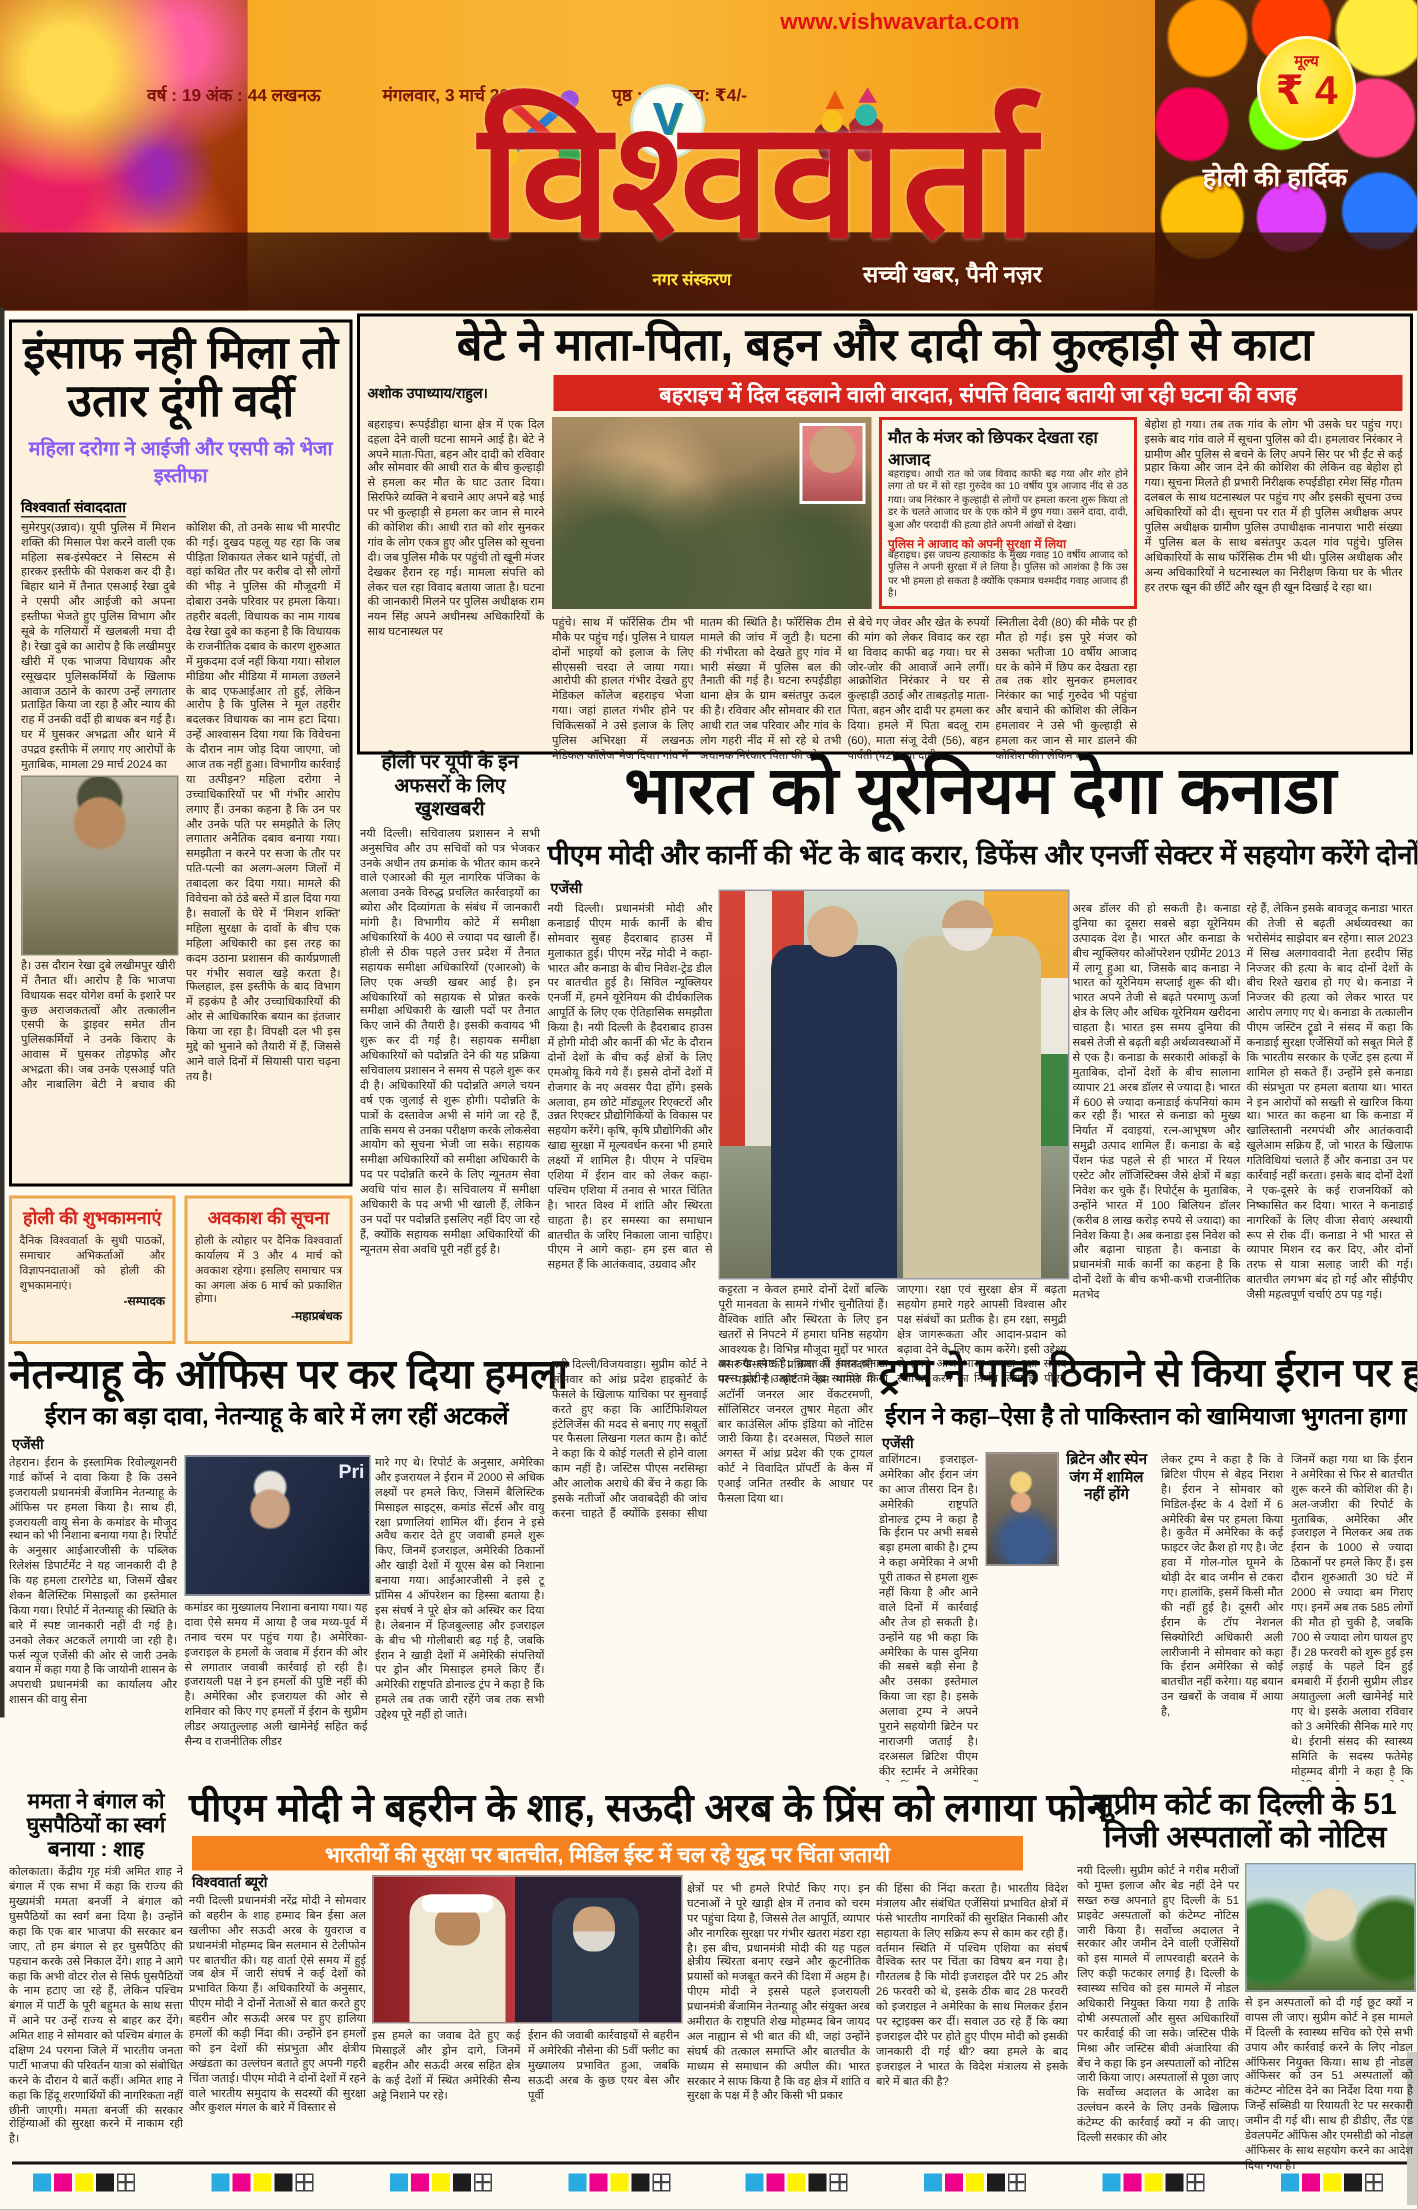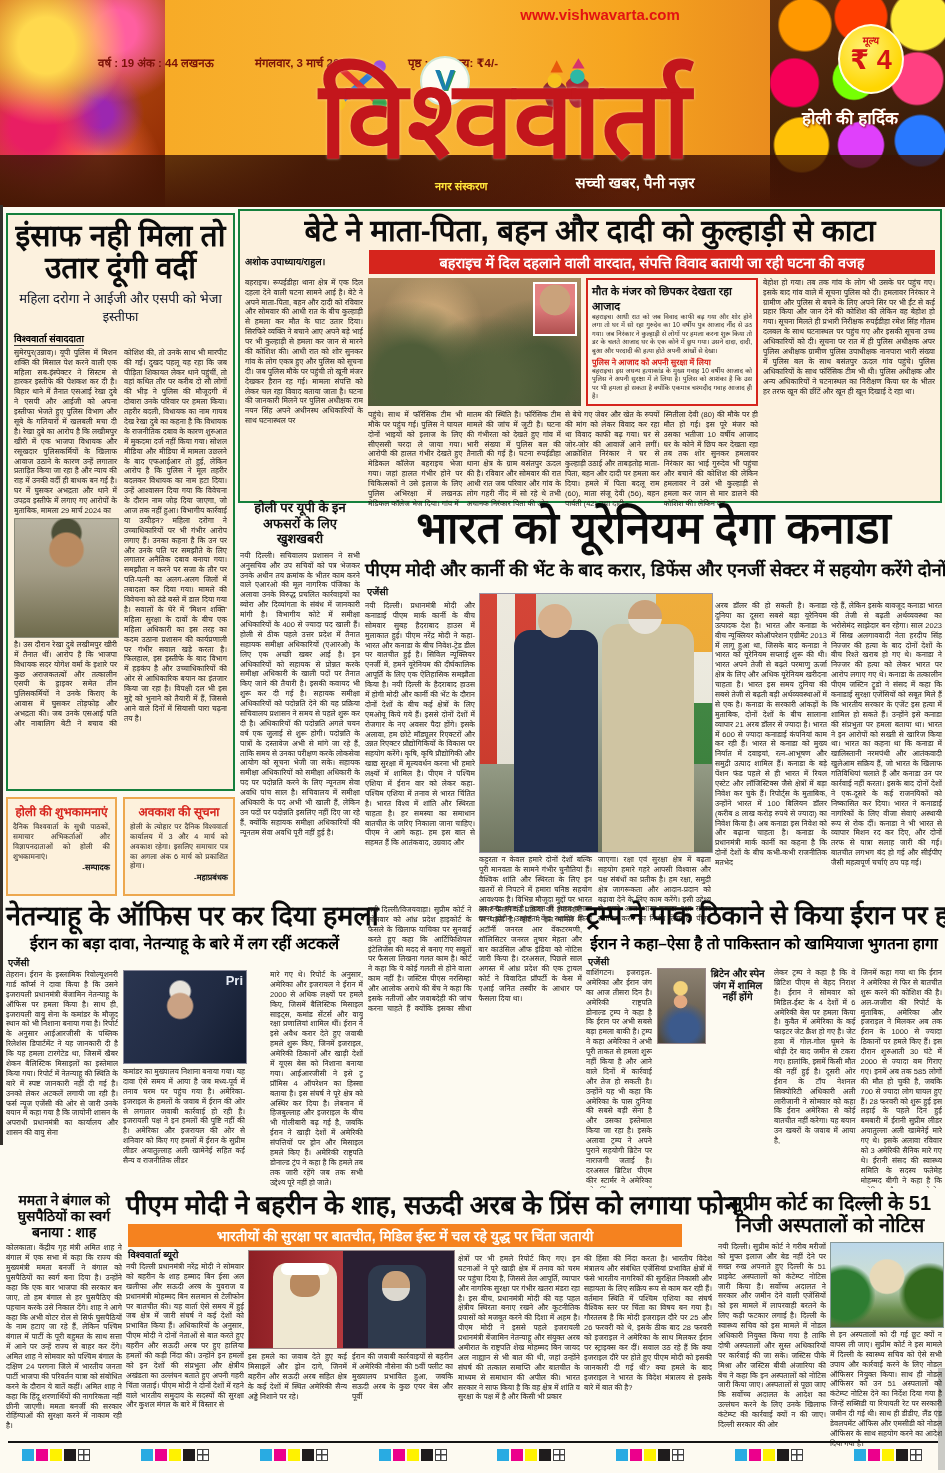--- a/index.html
+++ b/index.html
@@ -50,21 +50,21 @@
   #mh-greet2{left:758px;top:128px;width:184px;text-align:center;color:#ffe93d;font-weight:900;
     font-size:25px;text-shadow:1px 2px 2px #8e1000;}
   #mh-edition{left:435px;top:178px;font-size:11px;font-weight:bold;color:#ffe93d;text-shadow:1px 1px 1px #5c1000;}
   #mh-tagline{left:545px;top:172px;width:180px;text-align:center;font-size:15px;font-weight:bold;
     color:#fffef2;text-shadow:1px 1px 2px #5c1000;}
   #mh-logo{left:420px;top:56px;width:46px;height:46px;border-radius:50%;background:#fdfdf4;
     border:2px solid #cfe8d8;text-align:center;font-weight:900;font-size:30px;line-height:44px;
     color:#1b7fae;text-shadow:1px 1px 0 #2e9e4f;}
   .mh-icon{width:62px;height:58px;}
   
-  .creambox{border:2px solid #15803d;background:#fcf1de;}
+  .creambox{border:2px solid #000000;background:#fcf1de;}
   .banner-red{background:#d6251d;color:#fff;font-weight:bold;font-size:14.5px;text-align:center;
     padding:2px 20px;white-space:nowrap;overflow:hidden;}
   .banner-orange{background:#f5821f;color:#fff;font-weight:bold;font-size:14px;text-align:center;
     padding:2px 4px;white-space:nowrap;overflow:hidden;}
   
   #leadbox{left:238px;top:209px;width:704px;height:294px;padding:4px 5px;}
   #lead-h{font-size:30px;white-space:nowrap;}
   .lead-row0{display:flex;align-items:center;gap:6px;margin:3px 0 4px 0;}
   .lead-row0 .byline{width:118px;flex:none;}
   .lead-row0 .banner-red{flex:1;}
@@ -83,21 +83,21 @@
   .witnessbox{flex:1;border:2px solid #d6251d;background:#fdf7ea;padding:3px 4px;overflow:hidden;}
   .witnessbox .wh1{font-size:11px;font-weight:900;color:#111;}
   .witnessbox .wt{font-size:6.6px;line-height:1.3;text-align:justify;color:#2a241e;}
   .witnessbox .wh2{font-size:8px;font-weight:900;color:#d6251d;}
   .lc-bottom{display:flex;gap:4px;flex:1;}
   .lc-bottom .bt{flex:1;}
   .lc-right{flex:1;}
   
   #leftbox{left:6px;top:213px;width:229px;height:578px;padding:5px 6px;}
   #ls-h{font-size:30px;line-height:1.08;}
-  #ls-sub{font-size:13px;font-weight:400;color:#0f172a;text-align:center;margin:4px 0 3px 0;}
+  #ls-sub{font-size:13px;font-weight:700;color:#8b5cf6;text-align:center;margin:4px 0 3px 0;}
   #ls-by{font-weight:bold;font-size:9.5px;border-bottom:1px solid #333;display:inline-block;margin-bottom:2px;}
   #ls-body{column-count:2;column-gap:7px;height:455px;overflow:hidden;}
   #pw-photo{width:100%;height:118px;margin:2px 0;border:1px solid #8b8b7a;
     background:radial-gradient(circle at 50% 26%,#b98a60 0 16%,rgba(0,0,0,0) 18%),
       radial-gradient(circle at 50% 12%,#4c4f38 0 12%,rgba(0,0,0,0) 14%),
       linear-gradient(180deg,#b9b4a2 0%,#a49d87 45%,#6f6b4c 100%);}
   
   .smallbox{border:2px solid #eda84f;background:#fdf1dc;padding:4px 5px;}
   #greetbox{left:6px;top:797px;width:111px;height:99px;}
   #holidaybox{left:123px;top:797px;width:112px;height:99px;}
@@ -134,21 +134,21 @@
   #n-sub{left:0;top:30px;width:357px;font-size:16px;font-weight:900;text-align:center;white-space:nowrap;}
   #n-by{left:2px;top:54px;}
   .n-row{left:0;top:68px;width:357px;height:218px;display:flex;gap:5px;}
   .n-colA{width:112px;flex:none;}
   .n-mid{width:122px;flex:none;display:flex;flex-direction:column;gap:3px;}
   #n-photo{width:122px;height:92px;position:relative;overflow:hidden;border:1px solid #889;
     background:radial-gradient(circle at 46% 38%,#caa284 0 14%,rgba(0,0,0,0) 16%),
       radial-gradient(circle at 46% 22%,#e8e4dc 0 10%,rgba(0,0,0,0) 12%),
       linear-gradient(120deg,#2a3550 0%,#202a42 60%,#131c30 100%);}
   #n-photo .ov{position:absolute;right:3px;top:2px;color:#e8ecf5;font-weight:bold;font-size:13px;}
-  .n-colC{flex:1;margin-left:20px;}
+  .n-colC{flex:1;}
   
   #ai{left:368px;top:905px;width:214px;height:290px;}
   #ai .hl{font-size:20px;line-height:1.1;margin-bottom:4px;}
   #ai-body{column-count:2;column-gap:7px;height:250px;overflow:hidden;}
   
   #trump{left:586px;top:902px;width:356px;height:288px;}
   #t-h{left:0;top:0;width:356px;font-size:26px;white-space:nowrap;}
   #t-sub{left:0;top:30px;width:356px;font-size:15.5px;font-weight:900;text-align:center;white-space:nowrap;}
   #t-by{left:2px;top:53px;}
   .t-row{left:0;top:66px;width:356px;height:220px;display:flex;gap:5px;}

